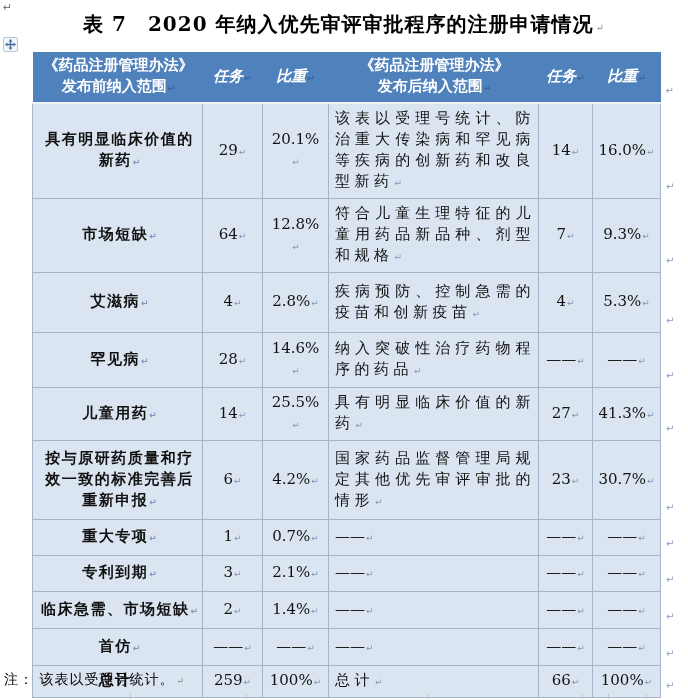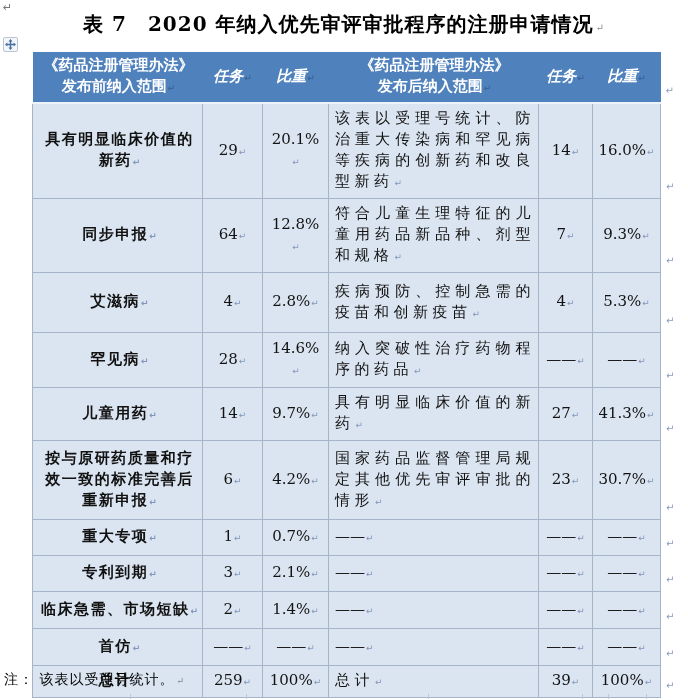--- a/index.html
+++ b/index.html
@@ -144,21 +144,21 @@
           <tr>
             <td class="c0"><span class="text">具有明显临床价值的新药</span><span class="cmark">↵</span></td>
             <td class="c1"><span class="text">29</span><span class="cmark">↵</span></td>
             <td class="c2"><span class="text">20.1%</span><span class="cmark">↵</span></td>
             <td class="c3"><span class="text">该表以受理号统计、防治重大传染病和罕见病等疾病的创新药和改良型新药</span><span class="cmark">↵</span></td>
             <td class="c4"><span class="text">14</span><span class="cmark">↵</span></td>
             <td class="c5"><span class="text">16.0%</span><span class="cmark">↵</span></td>
             <td class="eol">↵</td>
           </tr>
           <tr>
-            <td class="c0"><span class="text">同步申报</span><span class="cmark">↵</span></td>
+            <td class="c0"><span class="text">市场短缺</span><span class="cmark">↵</span></td>
             <td class="c1"><span class="text">64</span><span class="cmark">↵</span></td>
             <td class="c2"><span class="text">12.8%</span><span class="cmark">↵</span></td>
             <td class="c3"><span class="text">符合儿童生理特征的儿童用药品新品种、剂型和规格</span><span class="cmark">↵</span></td>
             <td class="c4"><span class="text">7</span><span class="cmark">↵</span></td>
             <td class="c5"><span class="text">9.3%</span><span class="cmark">↵</span></td>
             <td class="eol">↵</td>
           </tr>
           <tr>
             <td class="c0"><span class="text">艾滋病</span><span class="cmark">↵</span></td>
             <td class="c1"><span class="text">4</span><span class="cmark">↵</span></td>
@@ -173,21 +173,21 @@
             <td class="c1"><span class="text">28</span><span class="cmark">↵</span></td>
             <td class="c2"><span class="text">14.6%</span><span class="cmark">↵</span></td>
             <td class="c3"><span class="text">纳入突破性治疗药物程序的药品</span><span class="cmark">↵</span></td>
             <td class="c4 dash"><span class="text">——</span><span class="cmark">↵</span></td>
             <td class="c5 dash"><span class="text">——</span><span class="cmark">↵</span></td>
             <td class="eol">↵</td>
           </tr>
           <tr>
             <td class="c0"><span class="text">儿童用药</span><span class="cmark">↵</span></td>
             <td class="c1"><span class="text">14</span><span class="cmark">↵</span></td>
-            <td class="c2"><span class="text">9.7%</span><span class="cmark">↵</span></td>
+            <td class="c2"><span class="text">25.5%</span><span class="cmark">↵</span></td>
             <td class="c3"><span class="text">具有明显临床价值的新药</span><span class="cmark">↵</span></td>
             <td class="c4"><span class="text">27</span><span class="cmark">↵</span></td>
             <td class="c5"><span class="text">41.3%</span><span class="cmark">↵</span></td>
             <td class="eol">↵</td>
           </tr>
           <tr>
             <td class="c0"><span class="text">按与原研药质量和疗效一致的标准完善后重新申报</span><span class="cmark">↵</span></td>
             <td class="c1"><span class="text">6</span><span class="cmark">↵</span></td>
             <td class="c2"><span class="text">4.2%</span><span class="cmark">↵</span></td>
             <td class="c3"><span class="text">国家药品监督管理局规定其他优先审评审批的情形</span><span class="cmark">↵</span></td>
@@ -229,21 +229,21 @@
             <td class="c3 dash"><span class="text">——</span><span class="cmark">↵</span></td>
             <td class="c4 dash"><span class="text">——</span><span class="cmark">↵</span></td>
             <td class="c5 dash"><span class="text">——</span><span class="cmark">↵</span></td>
             <td class="eol">↵</td>
           </tr>
           <tr>
             <td class="c0"><span class="text">总计</span><span class="cmark">↵</span></td>
             <td class="c1"><span class="text">259</span><span class="cmark">↵</span></td>
             <td class="c2"><span class="text">100%</span><span class="cmark">↵</span></td>
             <td class="c3"><span class="text">总计</span><span class="cmark">↵</span></td>
-            <td class="c4"><span class="text">39</span><span class="cmark">↵</span></td>
+            <td class="c4"><span class="text">66</span><span class="cmark">↵</span></td>
             <td class="c5"><span class="text">100%</span><span class="cmark">↵</span></td>
             <td class="eol">↵</td>
           </tr>
         </tbody>
     </table>
 
   </div>
 
   <div class="note-row">
     <span>注： 该表以受理号统计。</span><span class="mark-glyph">↵</span>

